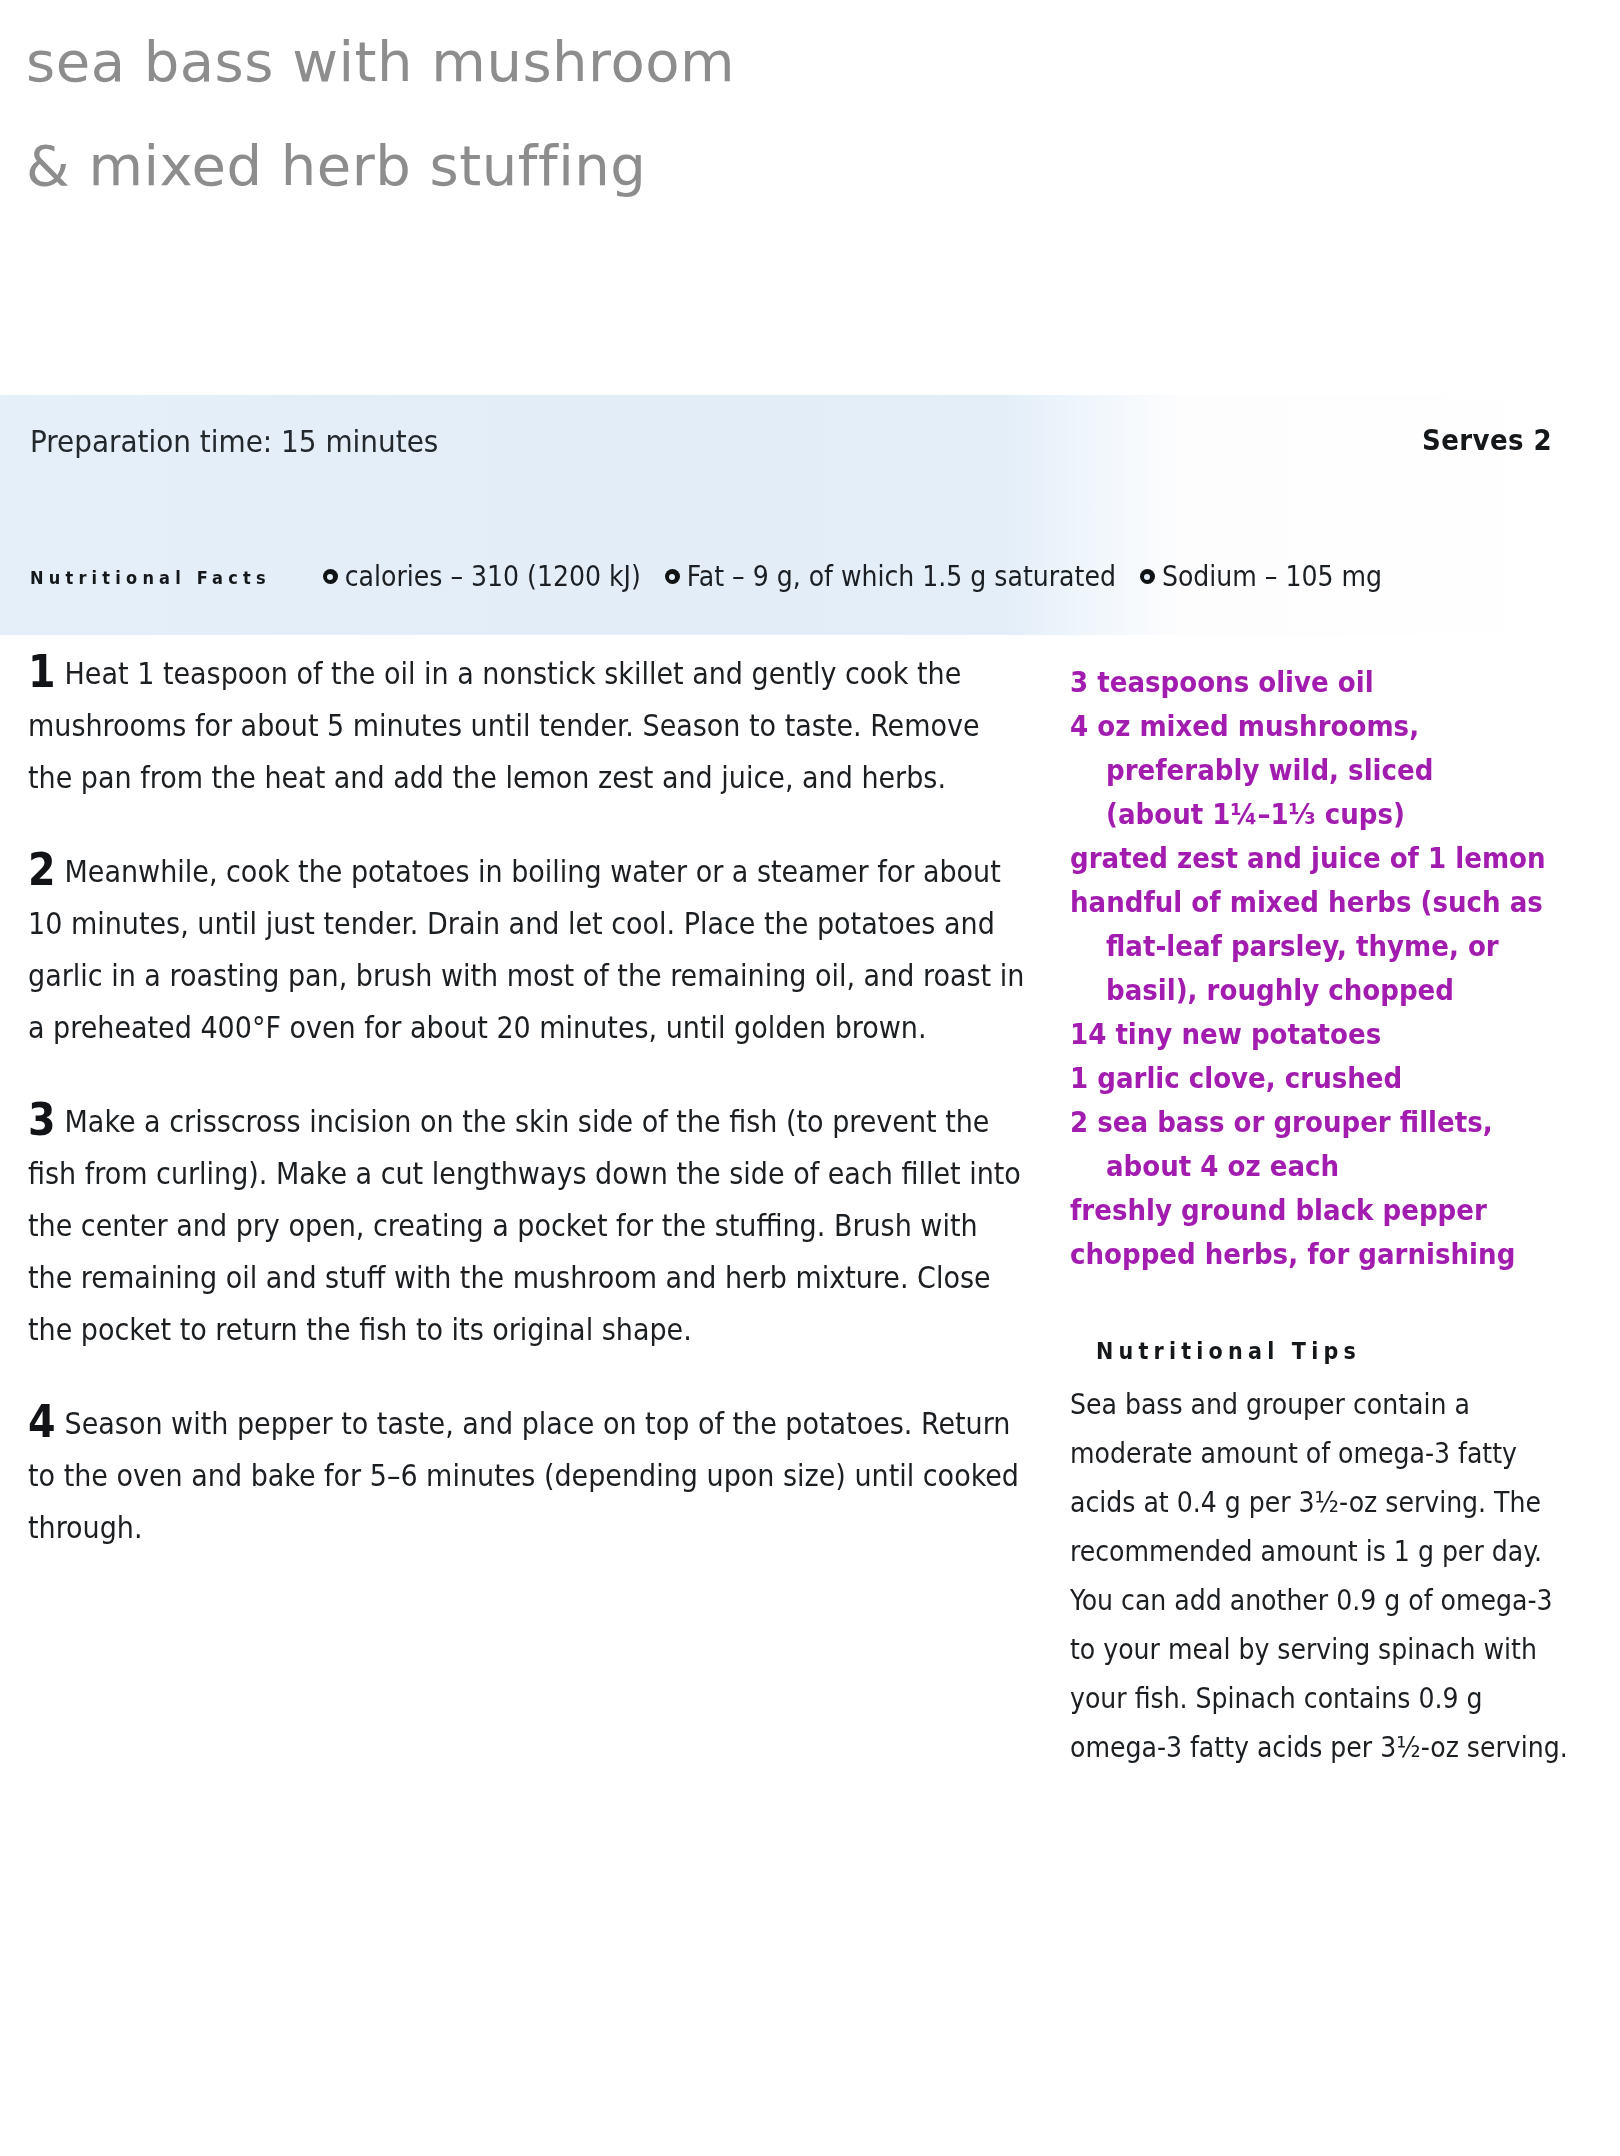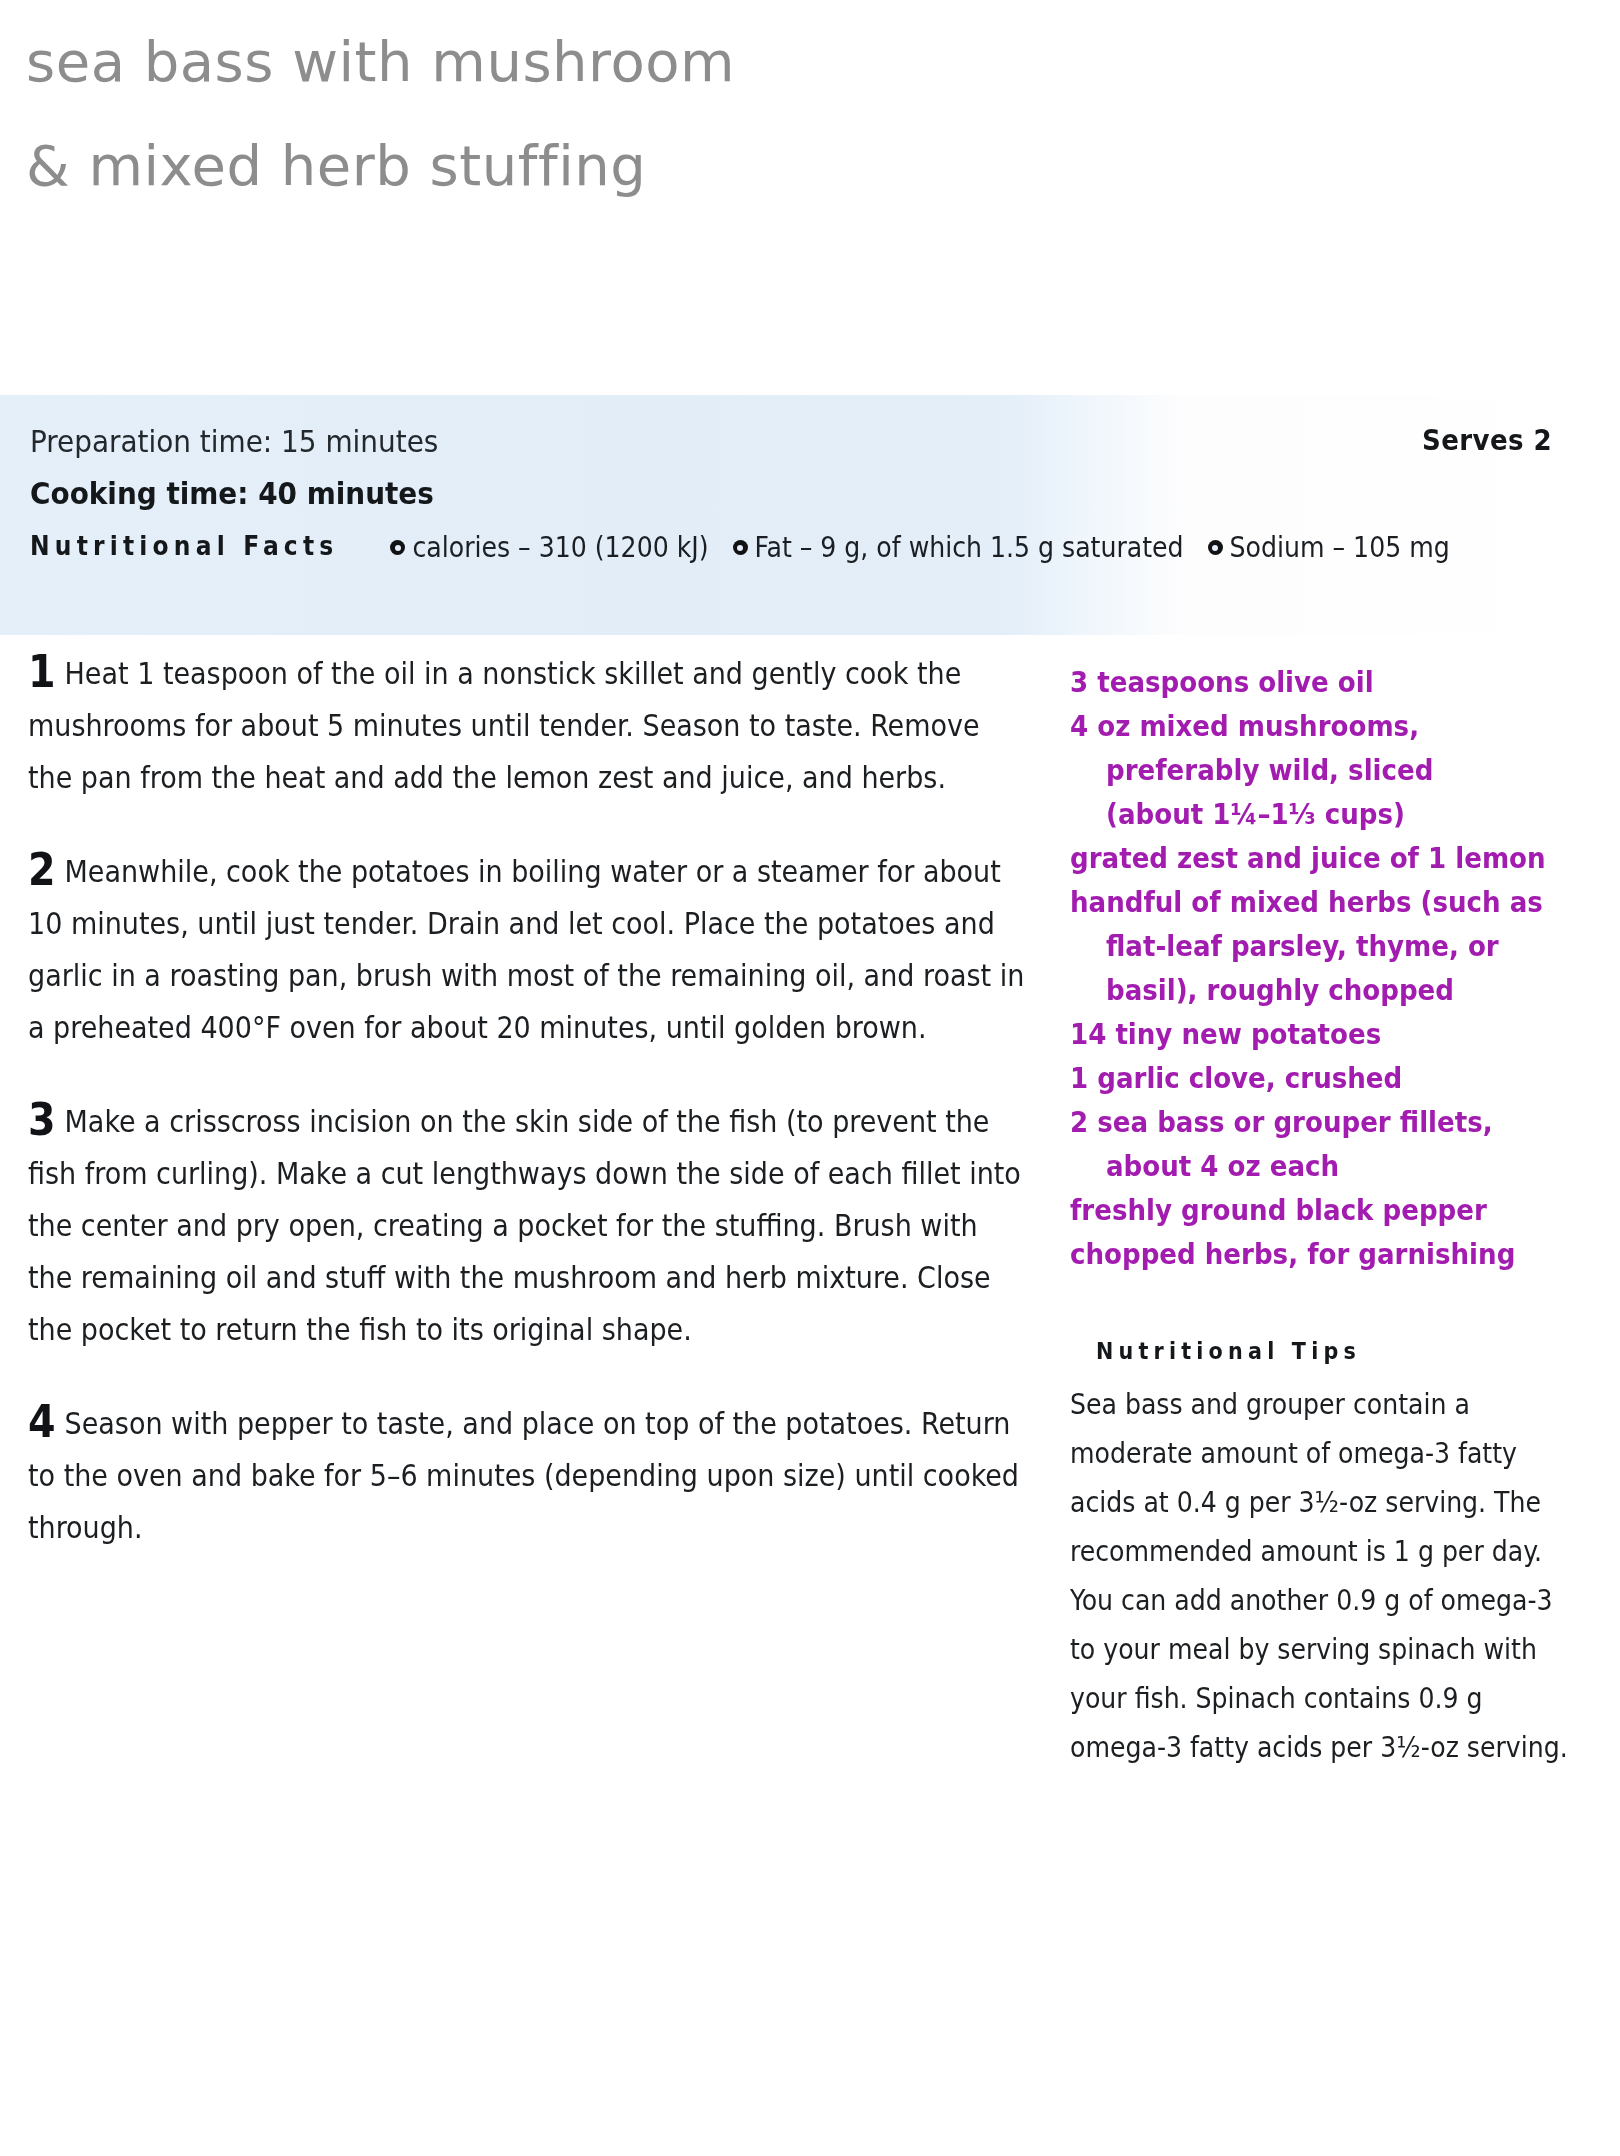--- a/index.html
+++ b/index.html
@@ -86,26 +86,27 @@
     position: absolute;
     left: 0;
     top: 136px;
     right: 0;
     height: 40px;
     display: flex;
     align-items: baseline;
   }
   .nutri-facts-label {
     font-family: "DejaVu Sans Condensed", "DejaVu Sans", sans-serif;
-    font-size: 26px;
+    font-size: 18px;
     font-weight: 600;
     letter-spacing: 5.2px;
     color: #15181b;
     white-space: nowrap;
     margin-right: 52px;
+    margin-top: 36px;
   }
   .nutri-item {
     display: inline-flex;
     align-items: center;
     white-space: nowrap;
     margin-right: 24px;
   }
   .bullet-ring {
     display: inline-block;
     width: 15px;
@@ -208,21 +209,20 @@
 <body>
 
 <div class="title-block">
   <div class="title-line">sea bass with mushroom</div>
   <div class="title-line">&amp; mixed herb stuffing</div>
 </div>
 
 <div class="info-banner">
   <div class="banner-inner">
     <div class="prep-time">Preparation time: 15 minutes</div>
-    <div class="cook-time">Cooking time: 40 minutes</div>
     <div class="serves">Serves 2</div>
     <div class="nutri-row">
       <span class="nutri-facts-label">Nutritional Facts</span>
       <span class="nutri-item">
         <span class="bullet-ring"></span>
         <span class="nutri-text">calories – 310 (1200 kJ)</span>
       </span>
       <span class="nutri-item">
         <span class="bullet-ring"></span>
         <span class="nutri-text">Fat – 9 g, of which 1.5 g saturated</span>

